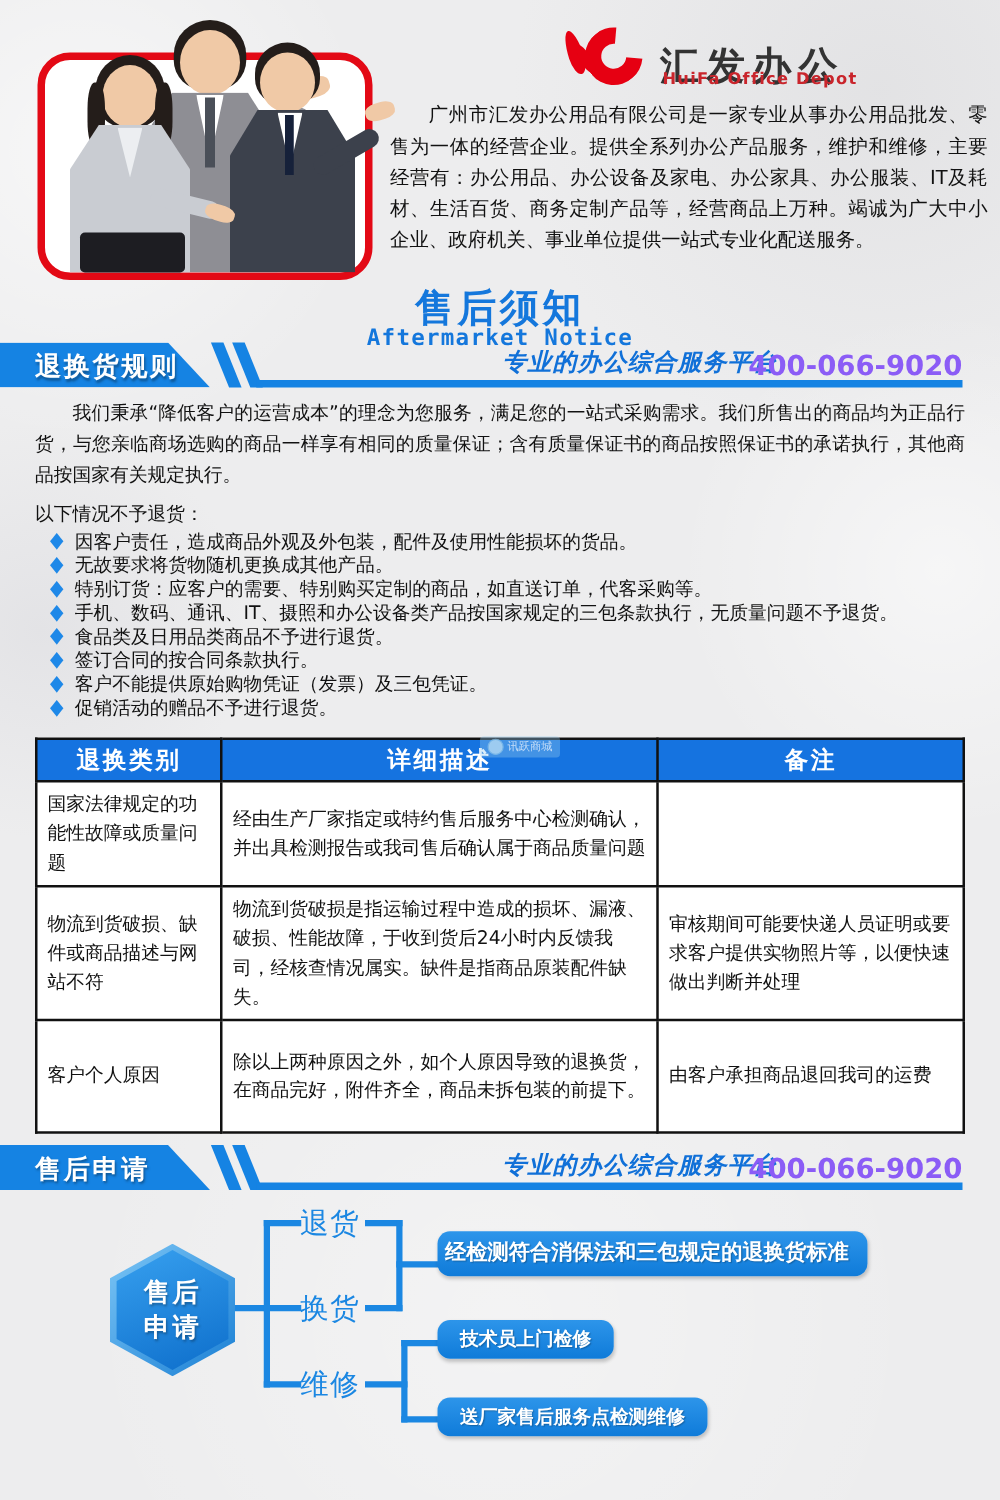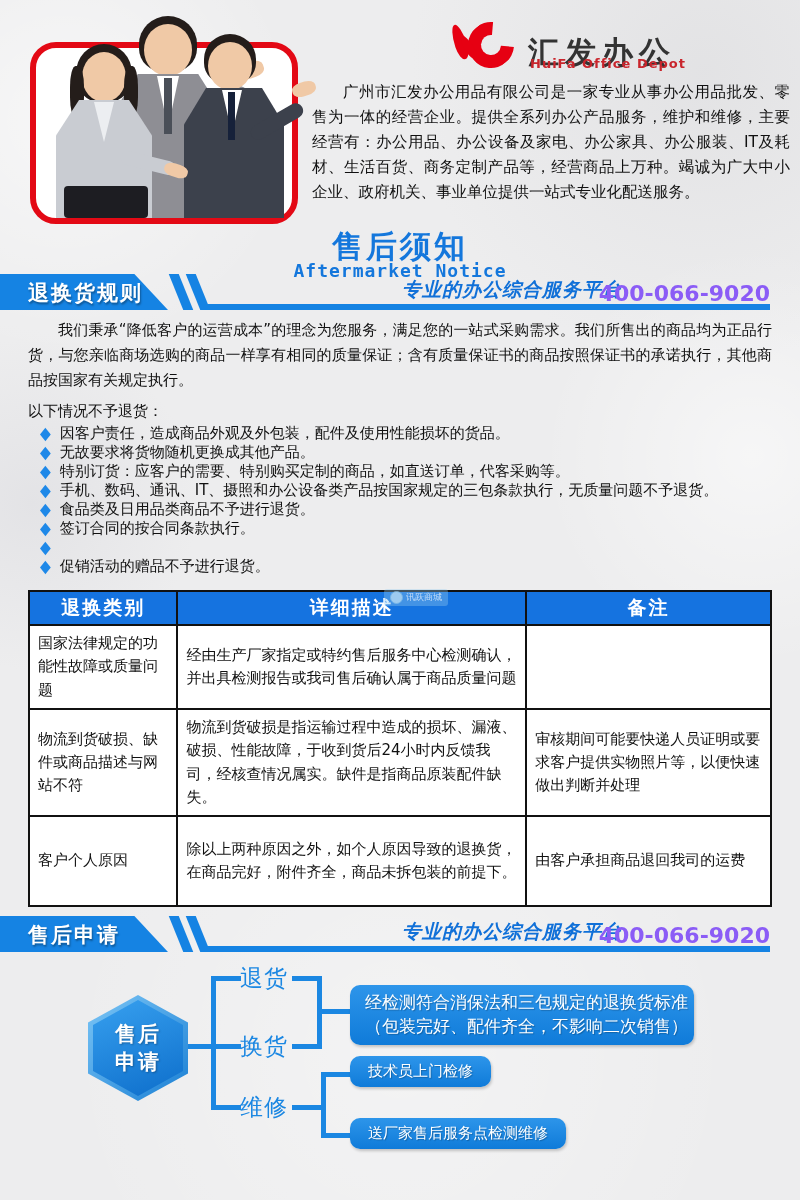--- a/index.html
+++ b/index.html
@@ -113,21 +113,21 @@
     position:absolute; inset:5px;
     clip-path:polygon(50% 0,100% 26%,100% 74%,50% 100%,0 74%,0 26%);
     background:linear-gradient(160deg,#37a0ef,#0d6ecb);
     display:flex; flex-direction:column; align-items:center; justify-content:center;
     color:#fff; font-weight:bold; font-size:21px; line-height:1.35; letter-spacing:2px;
     text-shadow:1px 1px 2px rgba(0,0,0,.3);
   }
   .branch-label{ position:absolute; font-size:23px; font-weight:normal; color:#1b87e2; letter-spacing:1px; }
   .flow-box{
     position:absolute; background:linear-gradient(180deg,#2d95ea,#0f7bd9);
-    color:#fff; font-weight:normal; border-radius:10px; text-align:right;
+    color:#fff; font-weight:bold; border-radius:10px; text-align:left;
     box-shadow:1px 2px 3px rgba(0,0,0,.2); text-shadow:1px 1px 1px rgba(0,0,0,.25);
   }
   .flow-box.big{ left:350px; top:25px; width:344px; font-size:17px; line-height:1.4; padding:6px 6px; }
   .flow-box.small{ left:350px; padding:4px 18px; font-size:15px; line-height:1.5; }
 </style>
 </head>
 <body>
 
 <div id="page">
 
@@ -214,20 +214,21 @@
     <li>
         <span class="diamond">◆</span>
         <span>食品类及日用品类商品不予进行退货。</span>
       </li>
     <li>
         <span class="diamond">◆</span>
         <span>签订合同的按合同条款执行。</span>
       </li>
     <li>
         <span class="diamond">◆</span>
+        <span>客户不能提供原始购物凭证（发票）及三包凭证。</span>
       </li>
     <li>
         <span class="diamond">◆</span>
         <span>促销活动的赠品不予进行退货。</span>
       </li>
   </ul>
 
   <div class="rules-table-wrap">
     <table>
       <colgroup>
@@ -298,19 +299,18 @@
         <span>申请</span>
       </div>
     </div>
 
     <div class="branch-label" style="left:240px; top:3px;">退货</div>
     <div class="branch-label" style="left:240px; top:71px;">换货</div>
     <div class="branch-label" style="left:240px; top:132px;">维修</div>
 
     <div class="flow-box big">
       <div>经检测符合消保法和三包规定的退换货标准</div>
-      <div>（包装完好、配件齐全，不影响二次销售）</div>
     </div>
     <div class="flow-box small" style="top:96px;">技术员上门检修</div>
     <div class="flow-box small" style="top:158px;">送厂家售后服务点检测维修</div>
   </div>
 
 </div>
 
 </body></html>

